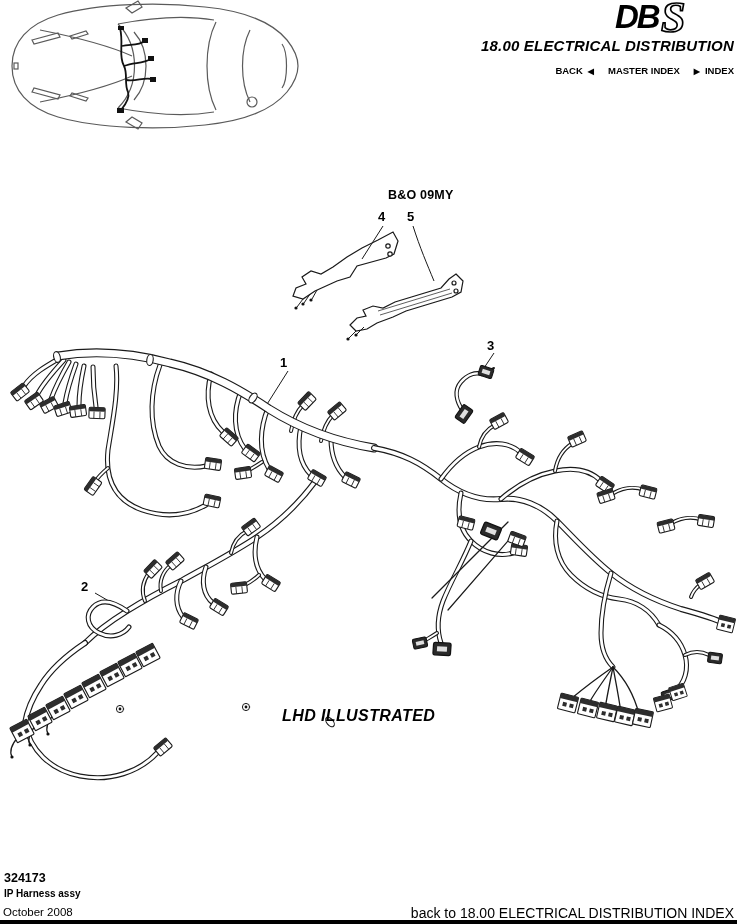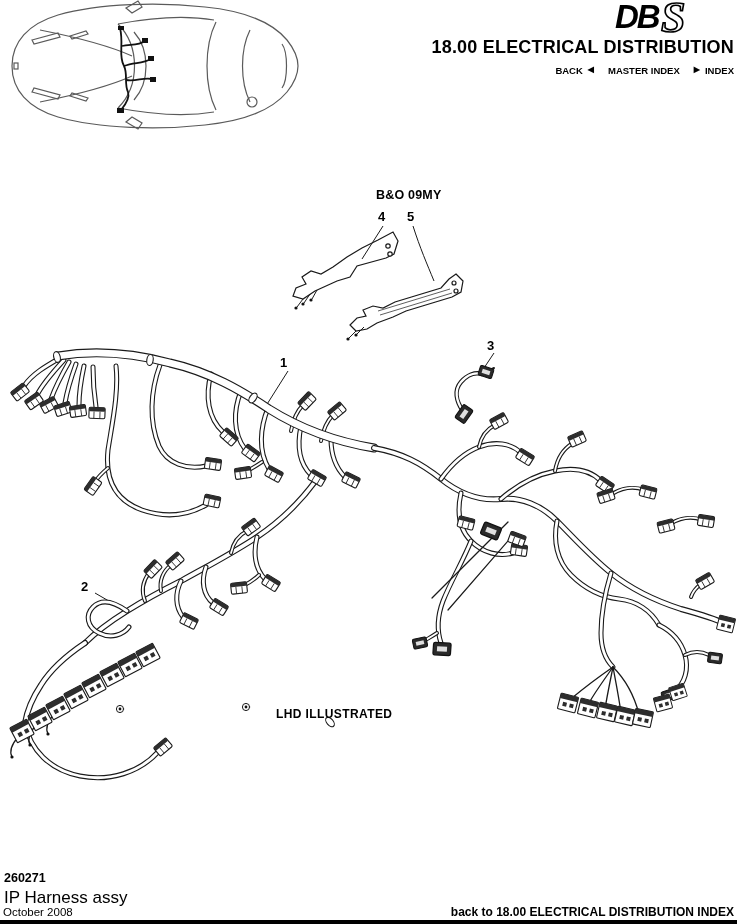--- a/index.html
+++ b/index.html
@@ -1,34 +1,34 @@
 <!DOCTYPE html>
 <html><head>
 <meta charset="utf-8">
 <style>
   html,body{margin:0;padding:0;background:#fff;}
   .page{position:relative;width:737px;height:924px;background:#fff;
         font-family:"Liberation Sans",sans-serif;color:#000;overflow:hidden;}
   .abs{position:absolute;}
   
   .logo{top:0;right:2px;width:122px;height:38px;}
-  .sec-title{top:37px;right:3px;font-size:18px;font-weight:bold;letter-spacing:.2px;white-space:nowrap;}
-  .nav{top:65px;right:3px;font-size:9.5px;font-weight:bold;white-space:nowrap;display:flex;gap:0;align-items:flex-start;}
+  .sec-title{top:37px;right:3px;font-size:15px;font-weight:bold;letter-spacing:.2px;white-space:nowrap;font-style:italic;}
+  .nav{top:65px;right:3px;font-size:9.5px;font-weight:bold;white-space:nowrap;display:flex;gap:0;align-items:flex-end;}
   .nav span{cursor:pointer;}
   .nav .gap{width:14px;}
   .nav .agap{width:5px;}
   
-  .bo-label{top:188px;left:376px;font-size:12.5px;font-weight:bold;letter-spacing:.2px;}
+  .bo-label{top:188px;left:388px;font-size:12.5px;font-weight:bold;letter-spacing:.2px;}
   .callout{font-size:13px;font-weight:bold;}
-  .lhd{top:707px;left:276px;font-size:12px;font-weight:bold;letter-spacing:.4px;}
+  .lhd{top:707px;left:282px;font-size:16px;font-weight:bold;letter-spacing:.4px;font-style:italic;}
   
   .pn{top:871px;left:4px;font-size:12.5px;font-weight:bold;}
-  .pname{top:888px;left:4px;font-size:17px;font-weight:normal;}
+  .pname{top:888px;left:4px;font-size:10px;font-weight:bold;}
   .date{top:906px;left:3px;font-size:11.5px;font-weight:normal;}
-  .backlink{top:905px;right:3px;font-size:12px;font-weight:bold;cursor:pointer;white-space:nowrap;text-align:right;}
+  .backlink{top:905px;right:3px;font-size:14px;font-weight:normal;cursor:pointer;white-space:nowrap;text-align:right;}
   .rule{left:0;right:0;bottom:0;height:4px;background:#000;}
   svg{display:block;}
 </style>
 </head>
 <body>
 
 <div class="page">
 
   <svg class="abs" style="top:0;left:0" width="737" height="924" viewBox="0 0 737 924">
     <defs>
@@ -349,19 +349,19 @@
   </div>
 
   <div class="abs bo-label">B&amp;O 09MY</div>
   <div class="abs callout" style="top:209px;left:378px;">4</div>
   <div class="abs callout" style="top:209px;left:407px;">5</div>
   <div class="abs callout" style="top:355px;left:280px;">1</div>
   <div class="abs callout" style="top:579px;left:81px;">2</div>
   <div class="abs callout" style="top:338px;left:487px;">3</div>
   <div class="abs lhd">LHD ILLUSTRATED</div>
 
-  <div class="abs pn">260271</div>
+  <div class="abs pn">324173</div>
   <div class="abs pname">IP Harness assy</div>
   <div class="abs date">October 2008</div>
   <div class="abs backlink">back to 18.00 ELECTRICAL DISTRIBUTION INDEX</div>
   <div class="abs rule"></div>
 
 </div>
 
 </body></html>

